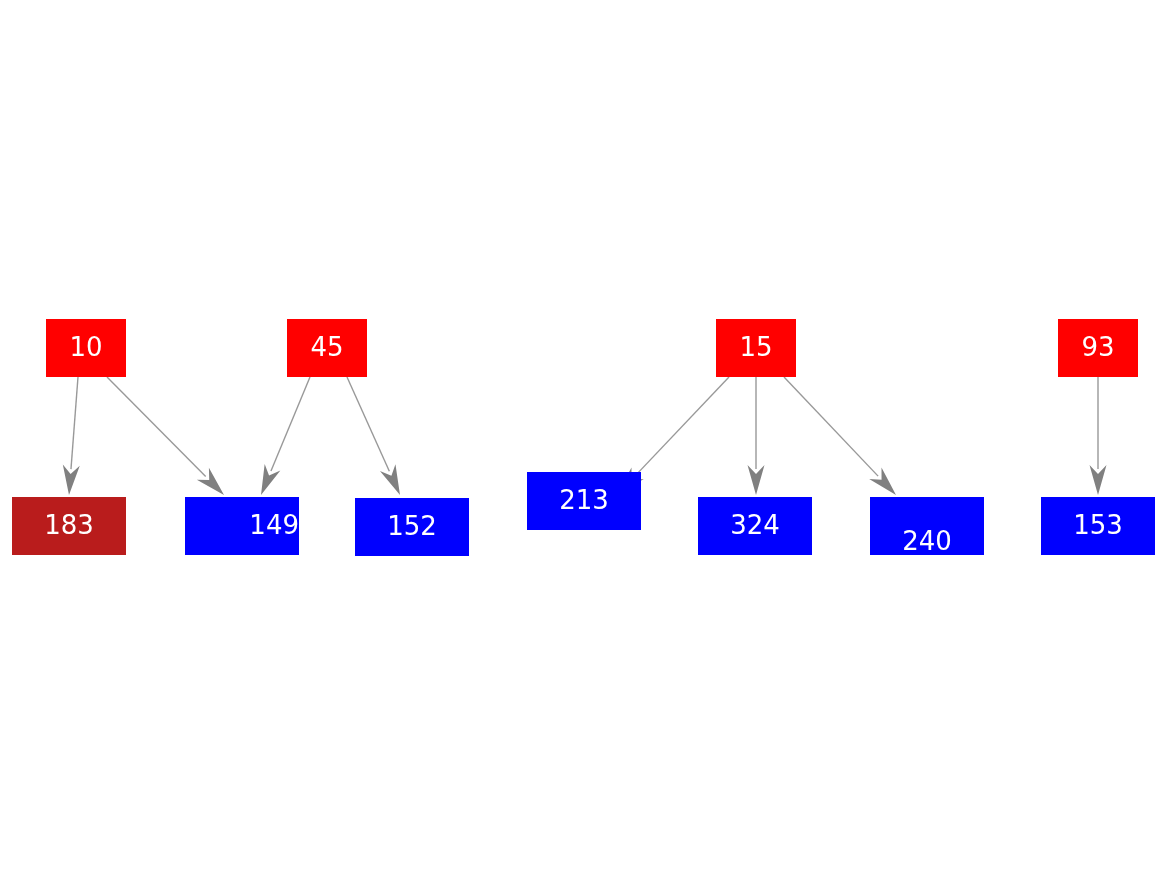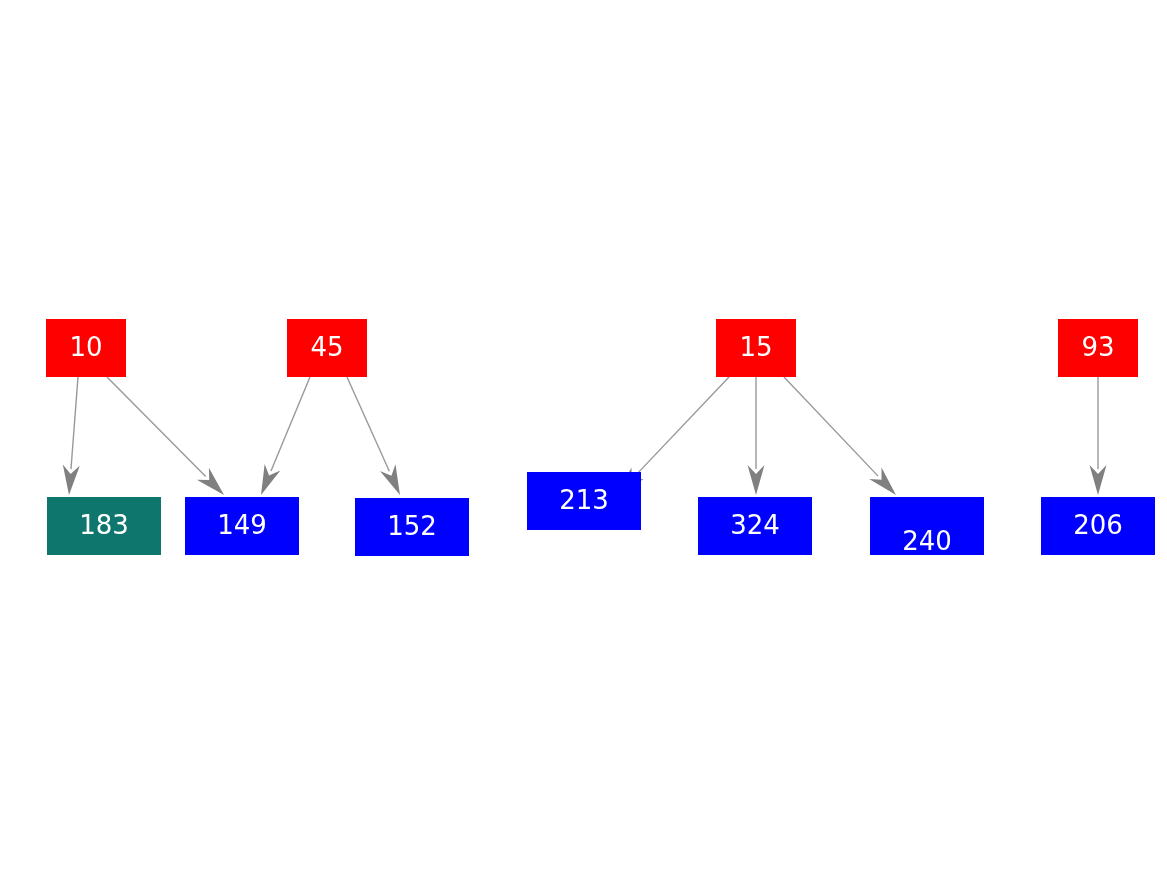--- a/index.html
+++ b/index.html
@@ -94,36 +94,36 @@
       </div>
       <div class="node" style="left: 287px; top: 319px; width: 80px; height: 58px; background-color: rgb(255, 0, 0); color: rgb(255, 255, 255); font-size: 26px;">
         <span class="node-label">45</span>
       </div>
       <div class="node" style="left: 716px; top: 319px; width: 80px; height: 58px; background-color: rgb(255, 0, 0); color: rgb(255, 255, 255); font-size: 26px;">
         <span class="node-label">15</span>
       </div>
       <div class="node" style="left: 1058px; top: 319px; width: 80px; height: 58px; background-color: rgb(255, 0, 0); color: rgb(255, 255, 255); font-size: 26px;">
         <span class="node-label">93</span>
       </div>
-      <div class="node" style="left: 12px; top: 497px; width: 114px; height: 58px; background-color: #0f766e; color: rgb(255, 255, 255); font-size: 26px; margin-left: 35px;">
+      <div class="node" style="left: 12px; top: 497px; width: 114px; height: 58px; background-color: #b91c1c; color: rgb(255, 255, 255); font-size: 26px;">
         <span class="node-label">183</span>
       </div>
-      <div class="node" style="left: 185px; top: 497px; width: 114px; height: 58px; background-color: rgb(0, 0, 255); color: rgb(255, 255, 255); font-size: 26px;">
+      <div class="node" style="left: 185px; top: 497px; width: 114px; height: 58px; background-color: rgb(0, 0, 255); color: rgb(255, 255, 255); font-size: 26px; justify-content: flex-end;">
         <span class="node-label">149</span>
       </div>
       <div class="node" style="left: 355px; top: 498px; width: 114px; height: 58px; background-color: rgb(0, 0, 255); color: rgb(255, 255, 255); font-size: 26px;">
         <span class="node-label">152</span>
       </div>
       <div class="node" style="left: 527px; top: 472px; width: 114px; height: 58px; background-color: rgb(0, 0, 255); color: rgb(255, 255, 255); font-size: 26px;">
         <span class="node-label">213</span>
       </div>
       <div class="node" style="left: 698px; top: 497px; width: 114px; height: 58px; background-color: rgb(0, 0, 255); color: rgb(255, 255, 255); font-size: 26px;">
         <span class="node-label">324</span>
       </div>
       <div class="node" style="left: 870px; top: 497px; width: 114px; height: 58px; background-color: rgb(0, 0, 255); color: rgb(255, 255, 255); font-size: 26px; align-items: flex-end;">
         <span class="node-label">240</span>
       </div>
       <div class="node" style="left: 1041px; top: 497px; width: 114px; height: 58px; background-color: rgb(0, 0, 255); color: rgb(255, 255, 255); font-size: 26px;">
-        <span class="node-label">206</span>
+        <span class="node-label">153</span>
       </div>
     </div>
 
 </div>
 
 </body></html>

